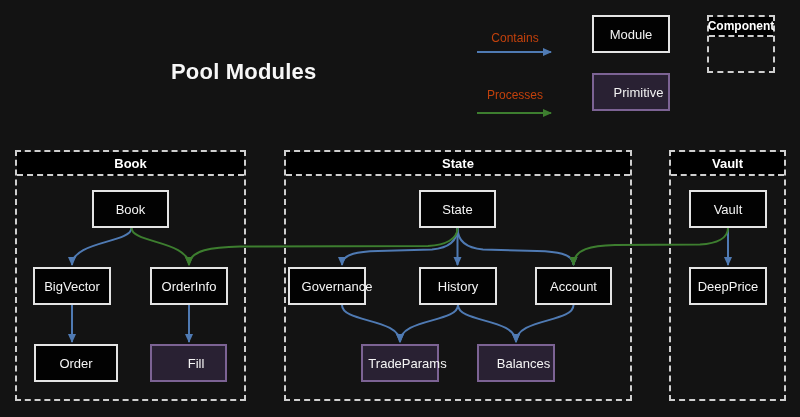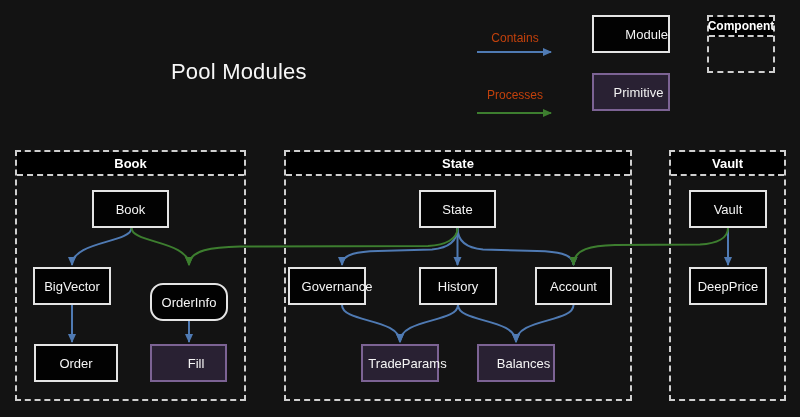--- a/index.html
+++ b/index.html
@@ -4,39 +4,38 @@
 <style>
   html,body{margin:0;padding:0;background:#0c0c0c;}
   #stage{
     position:relative;width:800px;height:417px;overflow:hidden;
     background:var(--background,#131313);
     font-family:"Liberation Sans", sans-serif;
     color:var(--text,#f2f2f2);
   }
   .title{
     position:absolute;left:171px;top:59px;width:160px;
-    font-size:22px;font-weight:normal;letter-spacing:0.2px;color:#f7f7f7;
+    font-size:22px;font-weight:bold;letter-spacing:0.2px;color:#f7f7f7;
     white-space:nowrap;
   }
   
   .legend-label{
     position:absolute;width:76px;text-align:center;
     font-size:12px;color:#c2410c;white-space:nowrap;
   }
   .lbl-contains{left:477px;top:31px;}
   .lbl-processes{left:477px;top:88px;}
   .legend-box{
     position:absolute;box-sizing:border-box;width:78px;height:38px;
     display:flex;align-items:center;justify-content:center;
     font-size:13px;z-index:3;
   }
   .module-style{
     background:var(--node-fill,#000);
     border:2px solid var(--node-border,#e4e4e4);
-    justify-content:flex-end;
   }
   .primitive-style{
     background:var(--primitive-fill,#281f33);
     border:2px solid var(--primitive-border,#7c6394);
     padding-left:15px;
   }
   .legend-module{left:592px;top:15px;}
   .legend-primitive{left:592px;top:73px;}
   .legend-component{
     position:absolute;left:707px;top:15px;width:68px;height:58px;
@@ -65,21 +64,21 @@
     font-size:13px;font-weight:bold;color:#fff;
   }
   
   .node{
     position:absolute;box-sizing:border-box;width:78px;height:38px;
     display:flex;align-items:center;justify-content:center;
     font-size:13px;color:#f5f5f5;z-index:3;white-space:nowrap;
   }
   .n-book{left:92px;top:190px;width:77px;}
   .n-bigvector{left:33px;top:267px;}
-  .n-orderinfo{left:150px;top:283px;border-radius:13px;}
+  .n-orderinfo{left:150px;top:267px;}
   .n-order{left:34px;top:344px;width:84px;}
   .n-fill{left:150px;top:344px;width:77px;text-align:center;}
   .n-state{left:419px;top:190px;width:77px;}
   .n-governance{left:288px;top:267px;padding-left:20px;}
   .n-history{left:419px;top:267px;}
   .n-account{left:535px;top:267px;width:77px;}
   .n-tradeparams{left:361px;top:344px;align-items:center;}
   .n-balances{left:477px;top:344px;}
   .n-vault{left:689px;top:190px;}
   .n-deepprice{left:689px;top:267px;}

